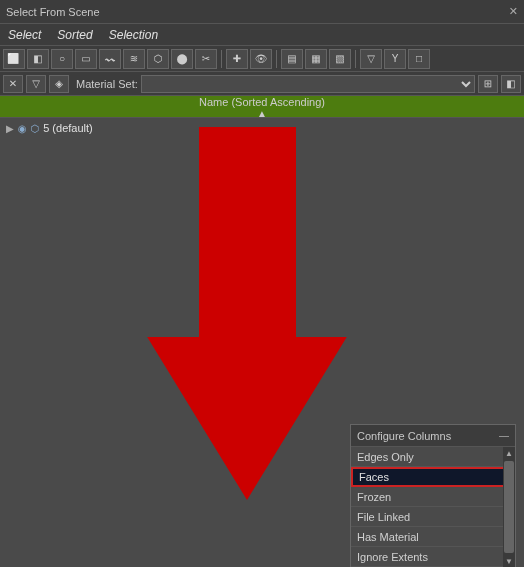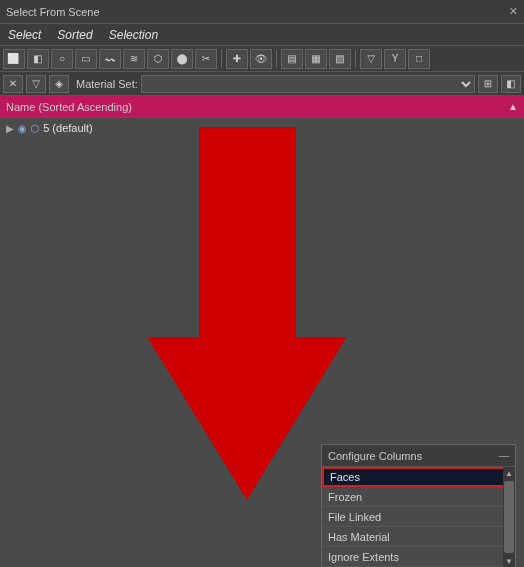--- a/index.html
+++ b/index.html
@@ -115,26 +115,27 @@
       align-items: center;
       justify-content: center;
       cursor: pointer;
       color: #ccc;
       font-size: 10px;
       flex-shrink: 0;
     }
 
     
     #col-header {
-      background: #be185d;
+      background: #4d7c0f;
       height: 22px;
       display: flex;
       align-items: center;
       padding: 0 6px;
       border-bottom: 1px solid #555;
+      flex-direction: column;
     }
     #col-header-text {
       color: #ccc;
       font-size: 11px;
       flex: 1;
     }
     #sort-arrow {
       color: #ccc;
       font-size: 10px;
     }
@@ -169,21 +170,21 @@
       width: 100%;
       height: 100%;
       pointer-events: none;
     }
 
     
     #configure-panel {
       position: absolute;
       right: 8px;
       bottom: 0;
-      width: 195px;
+      width: 166px;
       background: #3c3c3c;
       border: 1px solid #666;
       border-bottom: none;
     }
     #configure-title-bar {
       background: #3c3c3c;
       height: 22px;
       display: flex;
       align-items: center;
       padding: 0 6px;
@@ -320,20 +321,21 @@
 
     <polygon points="200,10 295,10 295,220 345,220 247,380 149,220 200,220" fill="#cc0000" stroke="#cc0000" stroke-width="2"></polygon>
   </svg>
 
   <div id="configure-panel">
     <div id="configure-title-bar">
       <span id="configure-title">Configure Columns</span>
       <span id="configure-close">—</span>
     </div>
     <div id="configure-list" style="position:relative;">
+      <div class="cfg-item">Edges Only</div>
       <div class="cfg-item selected">Faces</div>
       <div class="cfg-item">Frozen</div>
       <div class="cfg-item">File Linked</div>
       <div class="cfg-item">Has Material</div>
       <div class="cfg-item">Ignore Extents</div>
 
       <div id="configure-scrollbar">
         <div class="scroll-arrow">▲</div>
         <div class="scroll-thumb"></div>
         <div class="scroll-arrow">▼</div>

